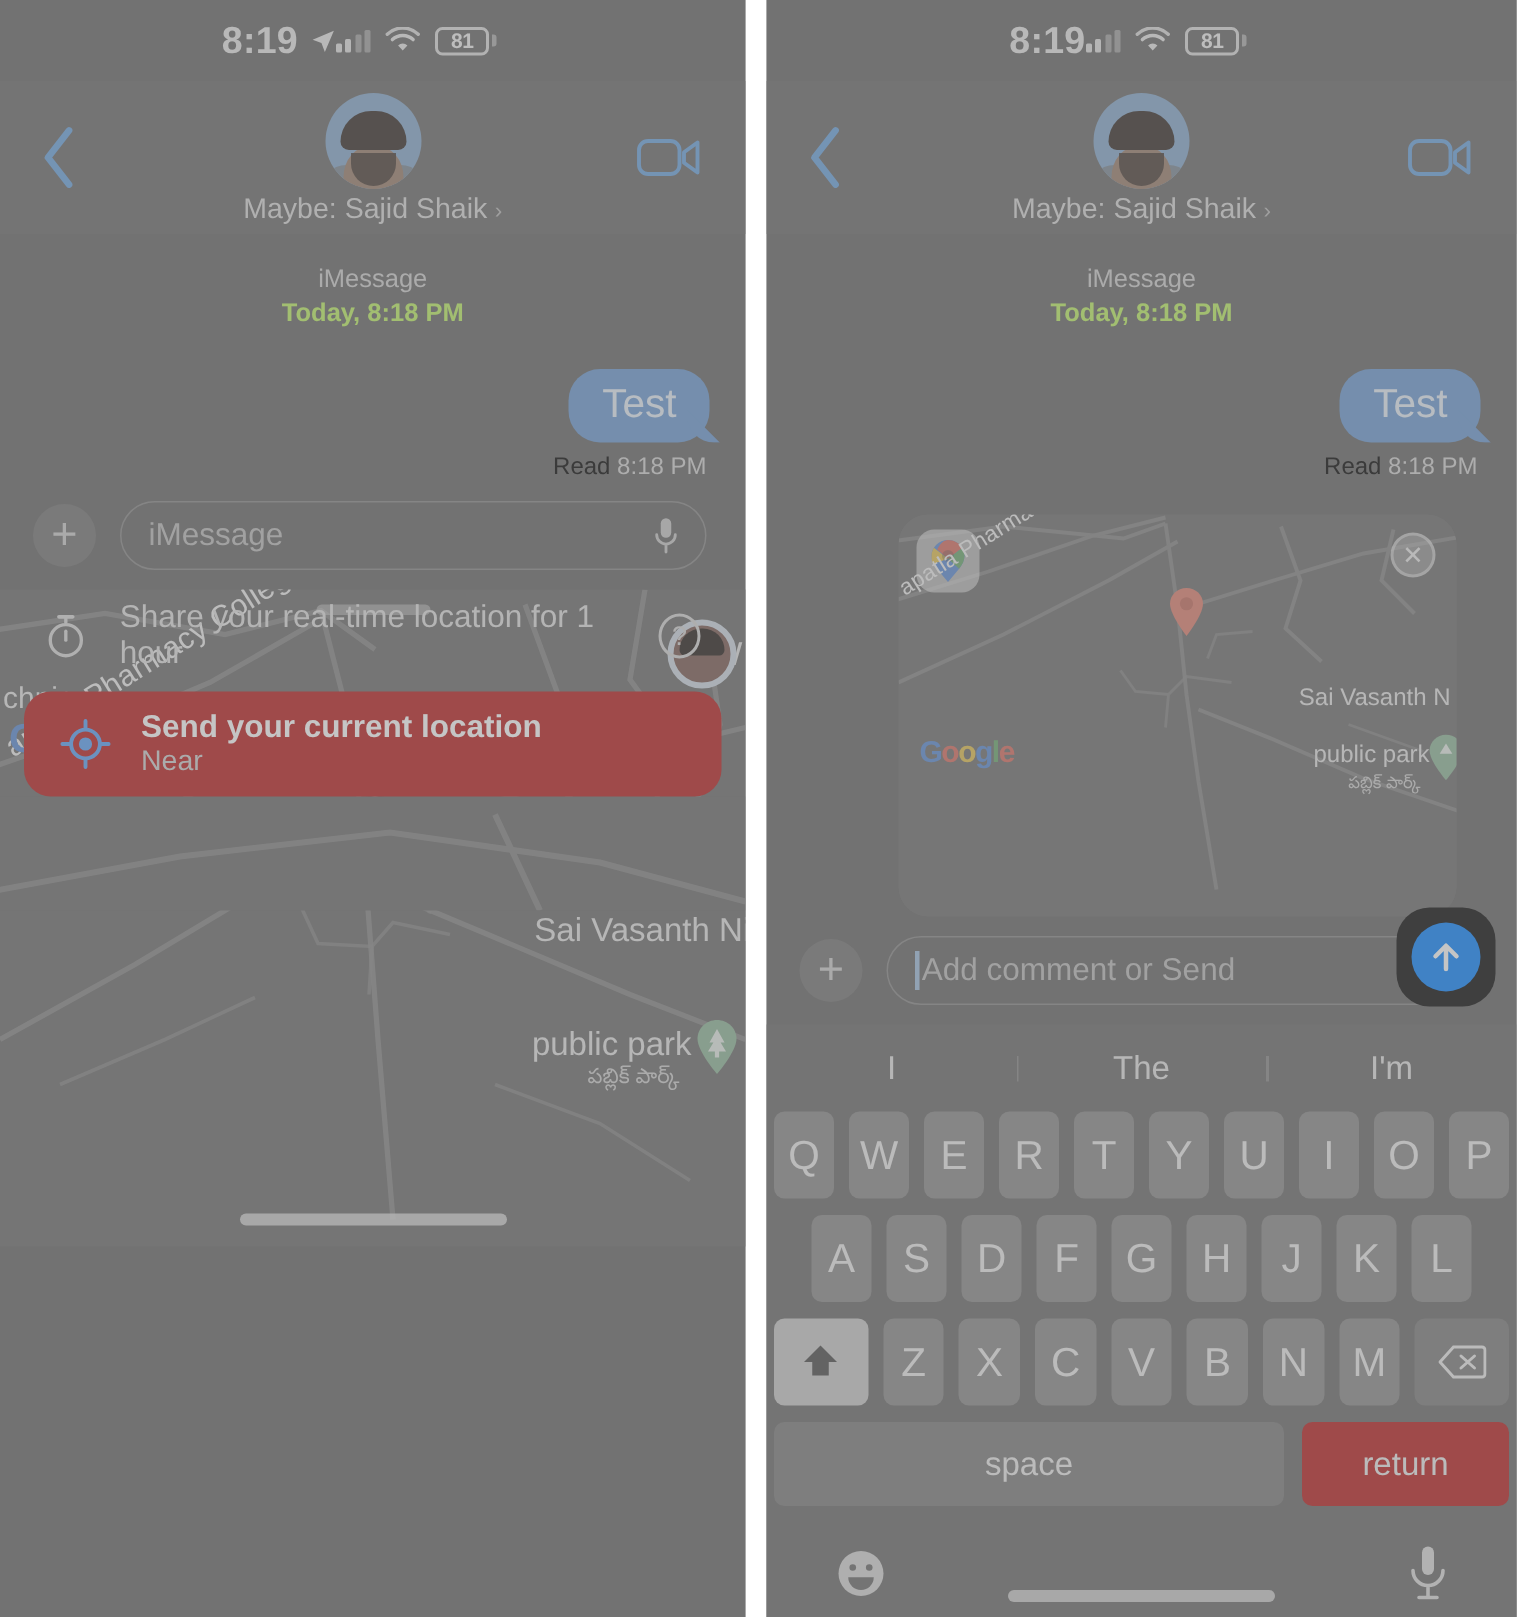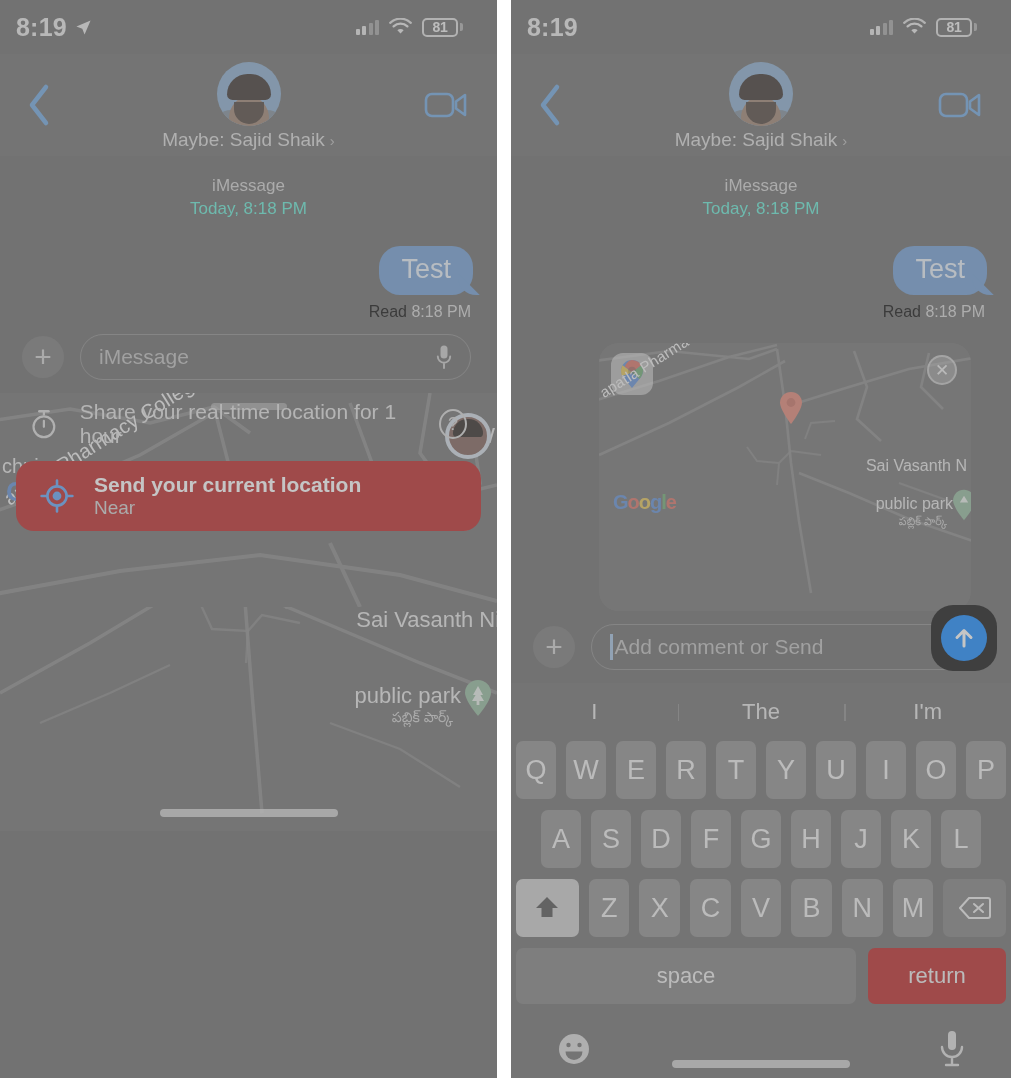--- a/index.html
+++ b/index.html
@@ -11,21 +11,21 @@
   .panel { position:relative; height:1078px; overflow:hidden; background:#666666; }
   .panel.left  { width:497px; }
   .gap { width:14px; height:1078px; background:#ffffff; }
   .panel.right { width:500px; }
 
   
   .veil { position:absolute; inset:0; background:rgba(128,128,128,0.46); pointer-events:none; z-index:60; }
 
   
   .statusbar { position:relative; height:54px; display:flex; align-items:center;
-    justify-content:space-between; padding:0 34px 0 16px; color:#e8e8e8; z-index:20; }
+    justify-content:center; padding:0 34px 0 16px; color:#e8e8e8; z-index:20; }
   .clock { font-size:25px; font-weight:600; letter-spacing:.2px; display:flex; align-items:center; gap:8px; }
   .loc-arrow { width:17px; height:17px; }
   .status-right { display:flex; align-items:center; gap:9px; }
   .sig { display:flex; align-items:flex-end; gap:2.5px; height:16px; }
   .sig i { width:4px; background:#e8e8e8; border-radius:1px; display:block; opacity:.95; }
   .sig i:nth-child(1){height:6px;} .sig i:nth-child(2){height:9px;}
   .sig i:nth-child(3){height:12px;opacity:.45;} .sig i:nth-child(4){height:15px;opacity:.45;}
   .batt { display:flex; align-items:center; gap:2px; }
   .batt-body { width:36px; height:19px; border:2px solid #dcdcdc; border-radius:5px;
      display:flex; align-items:center; justify-content:center; }
@@ -51,21 +51,21 @@
   .avatar .shoulders { position:absolute; left:50%; bottom:-6px; transform:translateX(-50%);
      width:72px; height:22px; border-radius:18px 18px 0 0; background:#7d8a96; }
   .nav-name { font-size:19px; color:#d8d8d8; display:flex; align-items:center; gap:5px; font-weight:400; }
   .nav-name .chev { font-size:15px; color:#b9b9b9; }
   .nav-video { margin-left:auto; width:50px; height:48px; display:flex; align-items:center; justify-content:center; }
   .nav-video svg { width:44px; height:32px; }
 
   
   .convo { position:relative; flex:1; display:flex; flex-direction:column; padding-top:18px; }
   .meta { text-align:center; color:#cfcfcf; font-size:17px; line-height:1.36; font-weight:500; }
-  .meta .sub { font-weight:400; color:#5eead4; }
+  .meta .sub { font-weight:700; color:#bef264; }
 
   .row-out { display:flex; justify-content:flex-end; padding:26px 24px 0 0; }
   .bubble { position:relative; background:#6b9ad2; color:#e6eef8; border-radius:21px;
     padding:10px 22px 12px; font-size:27px; line-height:1; }
   .bubble::after { content:""; position:absolute; right:-7px; bottom:0; width:22px; height:22px;
     background:#6b9ad2; border-bottom-left-radius:18px;
     clip-path:polygon(0 0,100% 100%,0 100%); }
   .receipt { text-align:right; padding:8px 26px 0 0; font-size:16px; color:#d2d2d2; }
   .receipt b { font-weight:400; color:#000000; }
 

